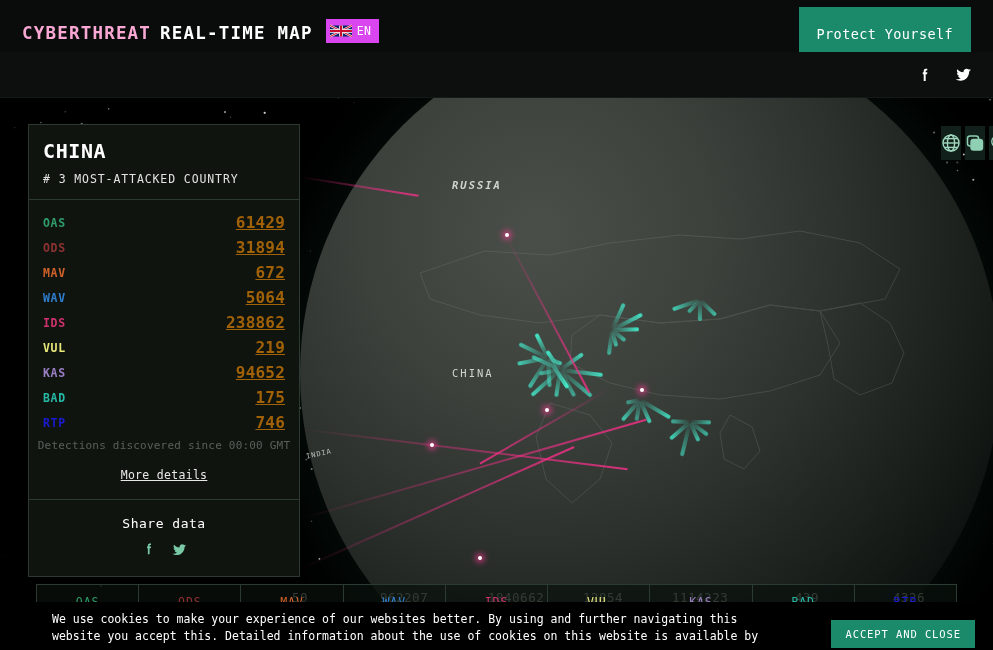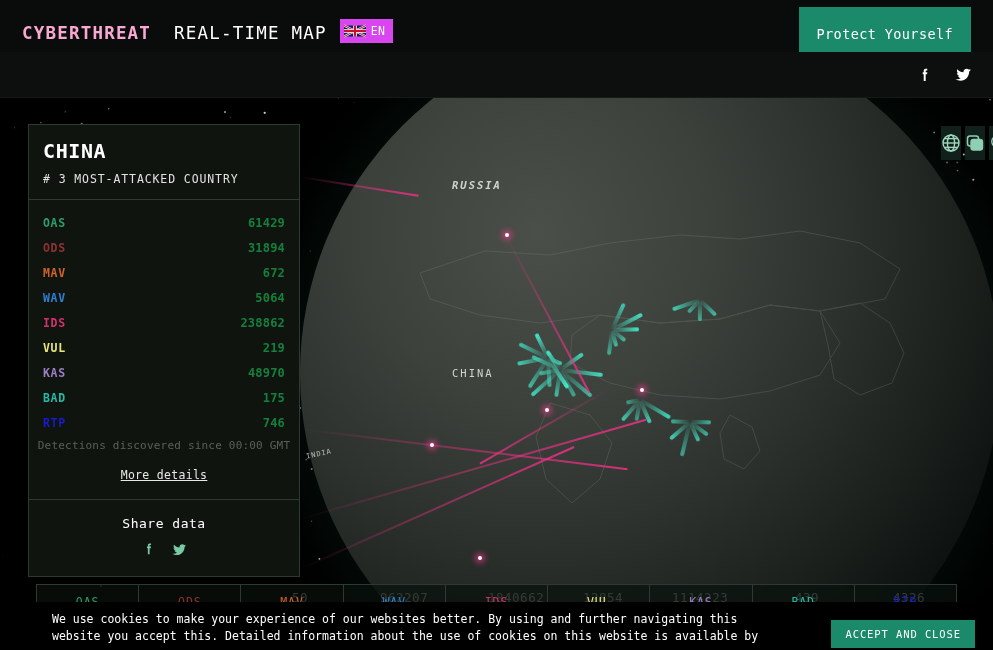--- a/index.html
+++ b/index.html
@@ -14,21 +14,21 @@
   #topbar{
     position:absolute; left:0; top:0; width:993px; height:52px;
     background:#0a0c0b; z-index:40;
     display:flex; align-items:center;
   }
   #brand{
     margin-left:22px; font-size:17.5px; letter-spacing:1.2px; white-space:nowrap;
     display:flex; align-items:baseline;
   }
   #brand .b1{ font-weight:bold; color:#f9a8d4; }
-  #brand .b2{ font-weight:normal; color:#ffffff; margin-left:23px; }
+  #brand .b2{ font-weight:bold; color:#ffffff; margin-left:9px; }
   #lang{
     margin-left:13px; background:#d946ef; height:24px; padding:0 7px 0 4px;
     display:inline-flex; align-items:center; gap:5px; transform:translateY(-1px);margin-top:12px;
   }
   #lang .flag{ width:22px; height:14px; display:block; }
   #lang .lbl{ font-size:11.5px; color:#fff; letter-spacing:.5px; }
   #protect{
     position:absolute; right:22px; top:7px; height:54px; padding:0 18px;
     background:#1b8a6b; color:#ffffff; border:0; cursor:pointer;
     font-family:inherit; font-size:13.5px; letter-spacing:.4px;
@@ -110,21 +110,21 @@
   }
   #panel .phead{ padding:14px 14px 13px 14px; border-bottom:1px solid #2c3a32; }
   #panel .cname{ font-size:20px; font-weight:bold; color:#ffffff; letter-spacing:.6px; }
   #panel .crank{ margin-top:9px; font-size:11.5px; color:#e2e2e2; letter-spacing:.9px; }
   #panel .plist{ padding:10px 14px 4px 14px; }
   .srow{
     display:flex; align-items:center; justify-content:space-between;
     height:25px; font-size:11.5px;
   }
   .srow .k{ font-weight:bold; letter-spacing:.7px; }
-  .srow .v{ font-weight:bold; color:#15803d; font-size:12px; letter-spacing:.2px; }
+  .srow .v{ font-weight:bold; color:#a16207; font-size:16px; letter-spacing:.2px;text-decoration:underline; }
   #panel .note{
     text-align:center; color:#59605a; font-size:11px; letter-spacing:.2px;
   }
   #panel .more{
     text-align:center; margin:12px 0 16px 0;
   }
   #panel .more span{
     color:#e8e8e8; font-size:11.5px; text-decoration:underline; cursor:pointer; letter-spacing:.3px;
   }
   #panel .pshare{ border-top:1px solid #2c3a32; padding:16px 0 18px 0; text-align:center; }
@@ -569,21 +569,21 @@
       <div class="srow">
         <span class="k" style="color: rgb(208, 49, 111);">IDS</span>
         <span class="v">238862</span>
       </div>
       <div class="srow">
         <span class="k" style="color: rgb(232, 232, 122);">VUL</span>
         <span class="v">219</span>
       </div>
       <div class="srow">
         <span class="k" style="color: rgb(155, 127, 196);">KAS</span>
-        <span class="v">48970</span>
+        <span class="v">94652</span>
       </div>
       <div class="srow">
         <span class="k" style="color: rgb(39, 184, 166);">BAD</span>
         <span class="v">175</span>
       </div>
       <div class="srow">
         <span class="k" style="color: rgb(26, 26, 208);">RTP</span>
         <span class="v">746</span>
       </div>
     </div>

